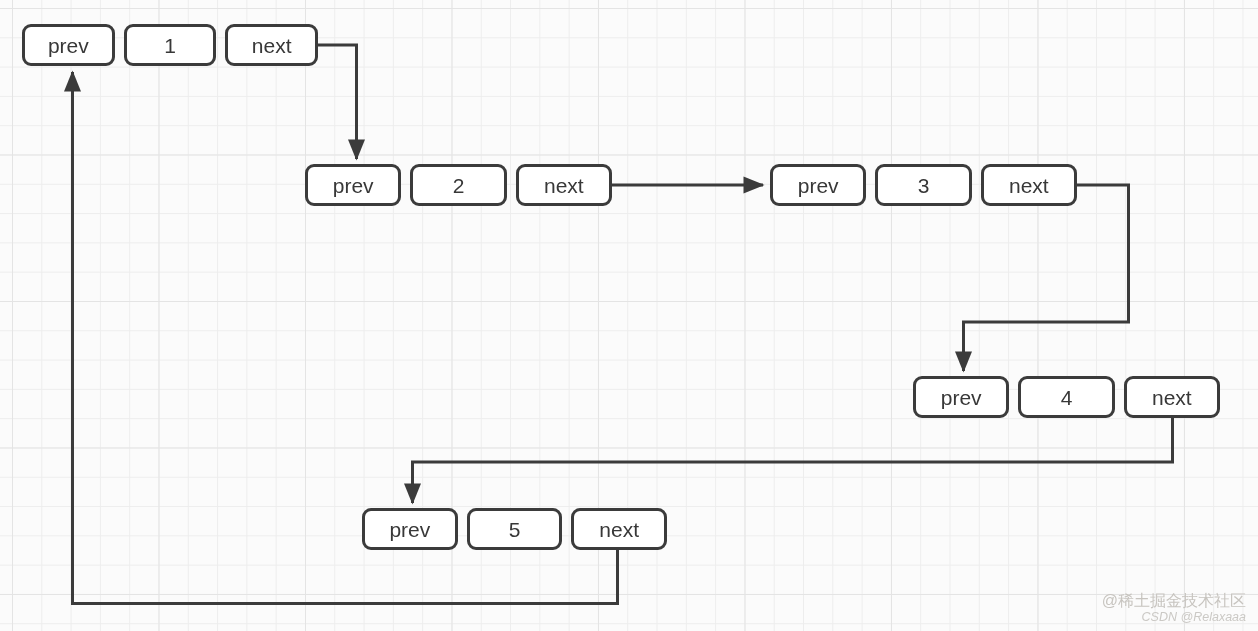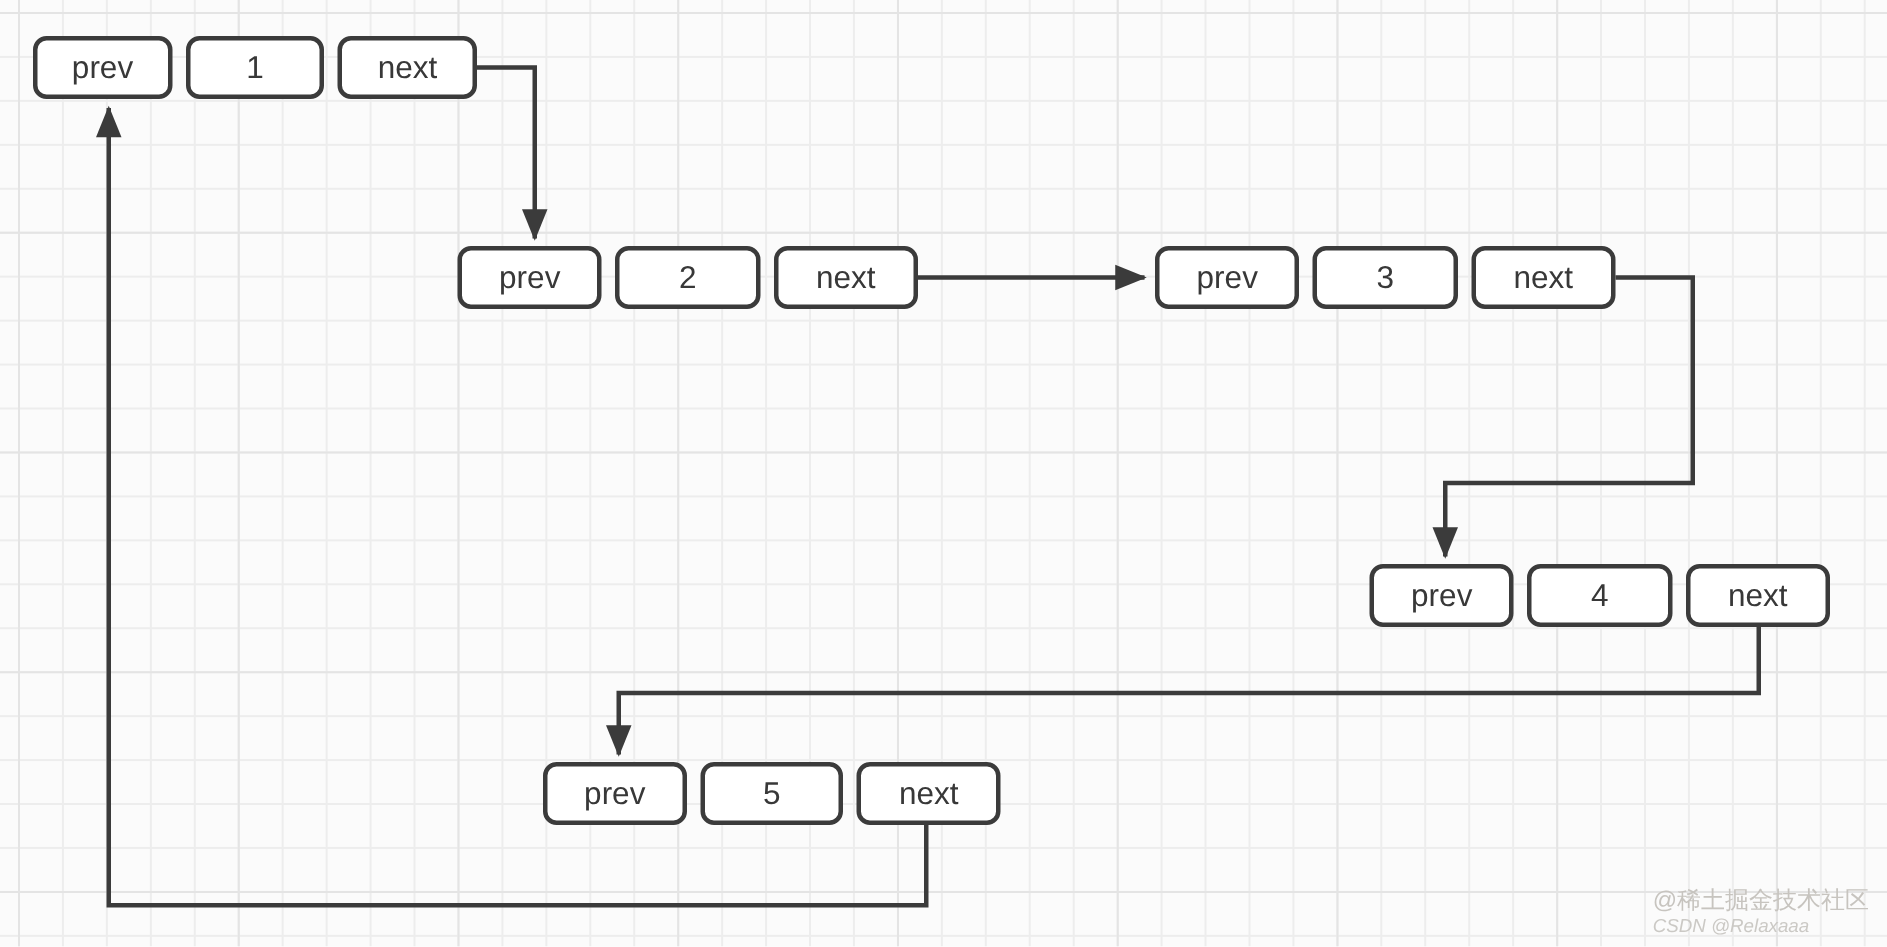--- a/index.html
+++ b/index.html
@@ -38,21 +38,21 @@
   .n1 { left: 22px;  top: 24px;  width: 296px; }
   .n2 { left: 305px; top: 164px; width: 307px; }
   .n3 { left: 770px; top: 164px; width: 307px; }
   .n4 { left: 913px; top: 376px; width: 307px; }
   .n5 { left: 362px; top: 508px; width: 305px; }
 
   .watermark {
     position: absolute;
     right: 12px;
     bottom: 6px;
-    text-align: left;
+    text-align: right;
     line-height: 1.2;
     user-select: none;
   }
   .watermark .wm1 { font-size: 16px; color: #c7c4bf; }
   .watermark .wm2 { font-size: 12.5px; color: #cbc9c5; font-style: italic; }
 </style>
 </head>
 <body>
 
 <div class="canvas">

